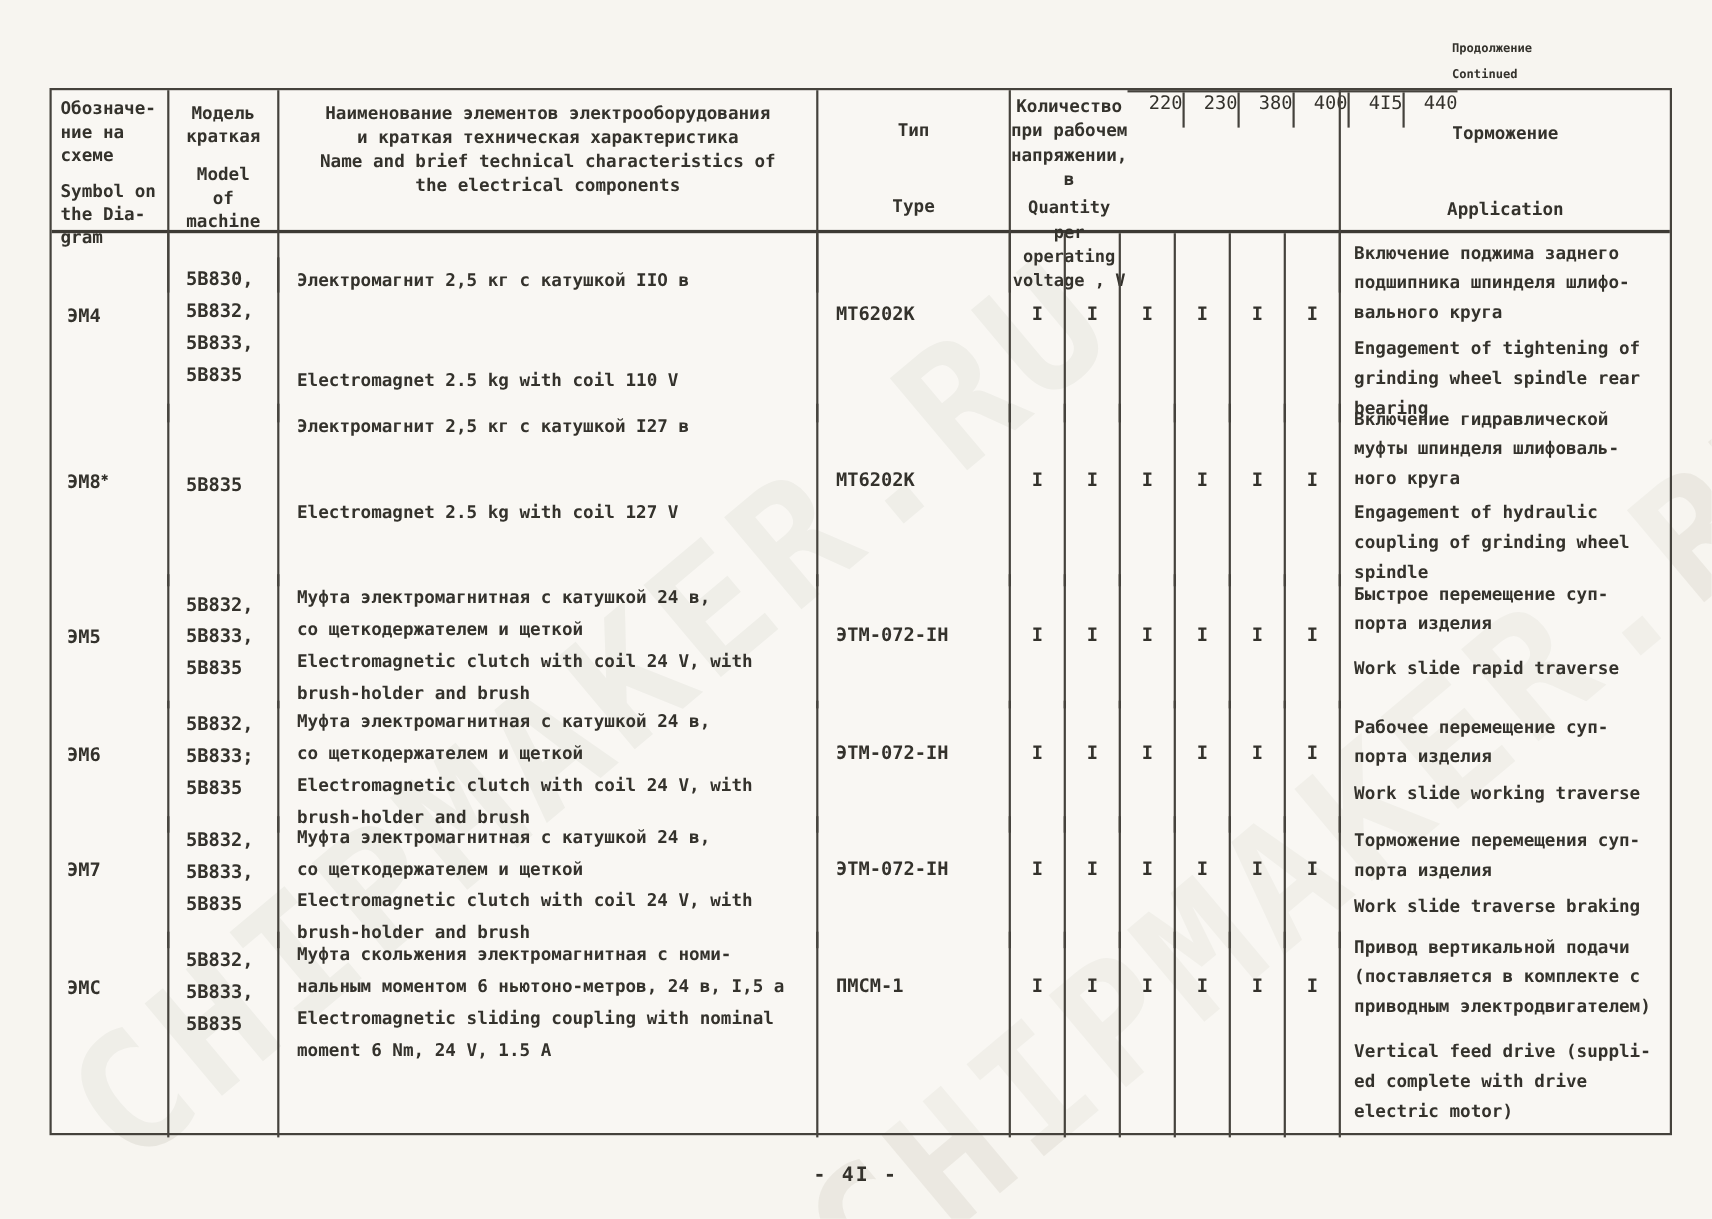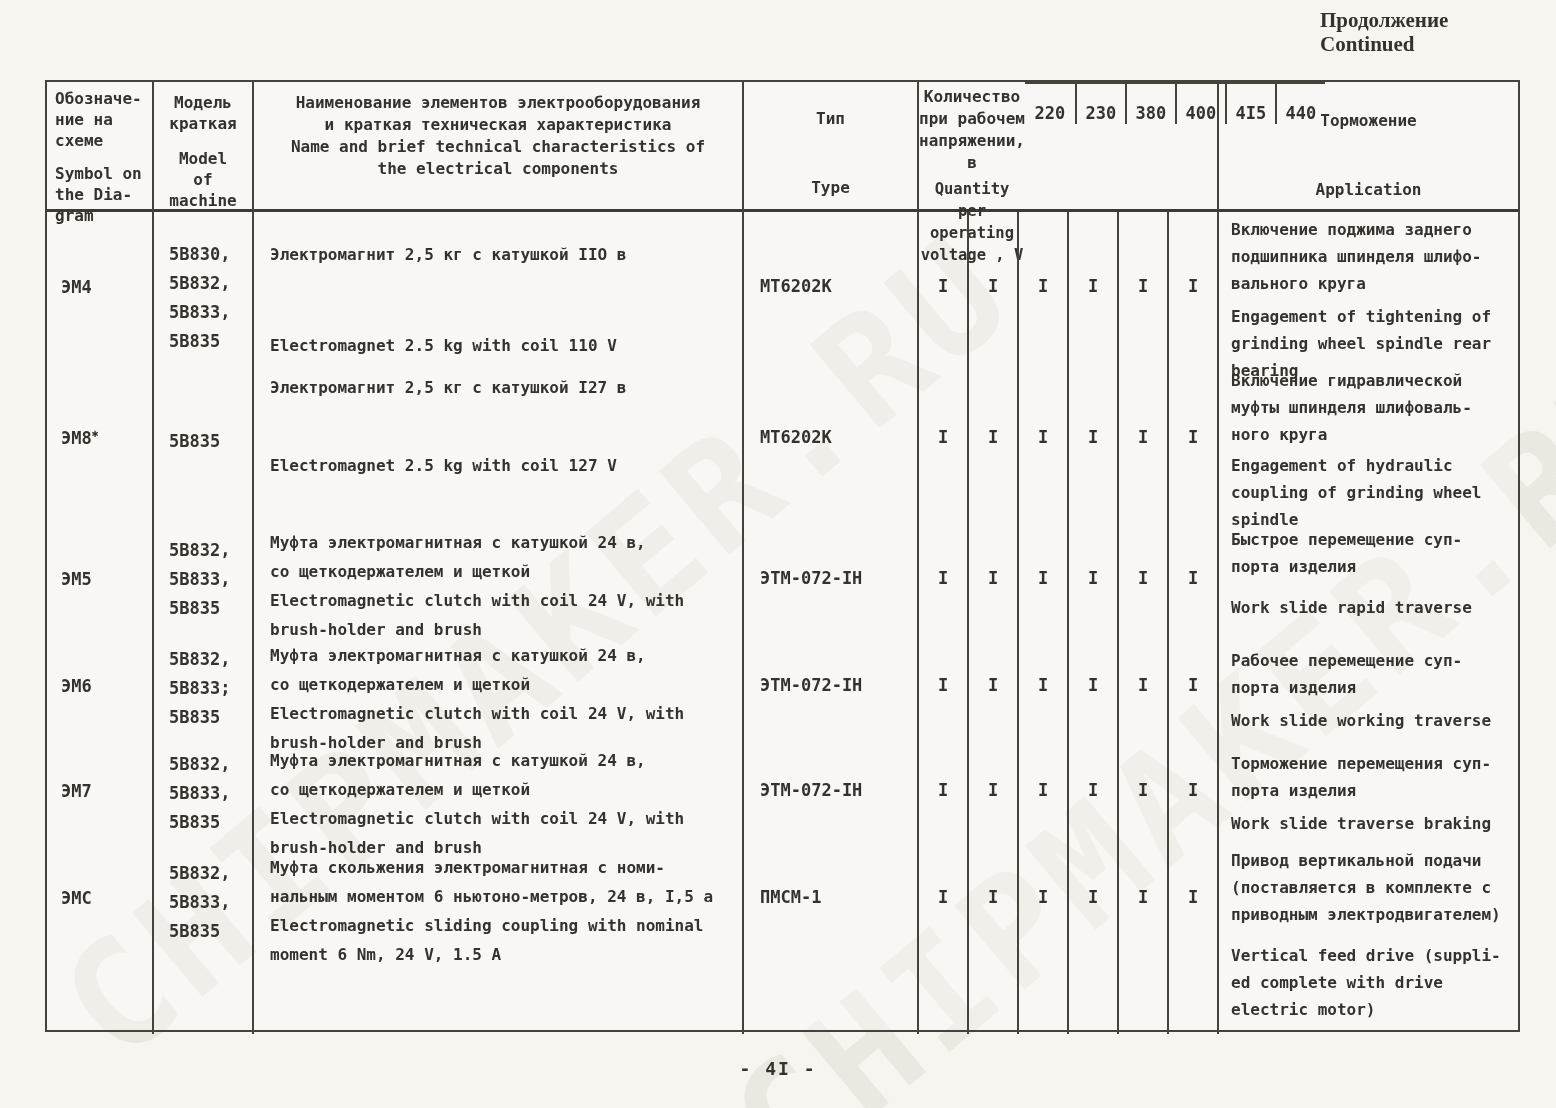--- a/index.html
+++ b/index.html
@@ -19,24 +19,23 @@
     color:rgba(184,178,163,0.22);
     transform:rotate(-40deg);
     transform-origin:0 0;
     white-space:nowrap;
     pointer-events:none;
     user-select:none;
   }
   .wm2{color:rgba(184,178,163,0.18);}
   
   .continued{
-    position:absolute;top:8px;left:1320px;
-    font-size:21px;font-weight:700;line-height:24px;
+    position:absolute;top:32px;left:1320px;
+    font-size:11px;font-weight:700;line-height:24px;
     white-space:pre-line;
-    font-family:Liberation Serif, serif;
   }
   
   .pagenum{
     position:absolute;top:1058px;left:0;right:0;
     text-align:center;font-size:18px;font-weight:700;letter-spacing:2px;
   }
   
   .dtable{
     position:absolute;left:45px;top:80px;width:1475px;height:952px;
     border:2px solid #45423c;
@@ -60,21 +59,21 @@
   .h-name .en{}
   .h-type{text-align:center;padding-top:26px;}
   .h-type .en{margin-top:48px;text-align:center;}
   .h-qty{display:flex;flex-direction:row;}
   .qty-label{flex:1;text-align:center;padding-top:4px;line-height:22px;}
   .qty-label .en{margin-top:4px;font-size:15.5px;}
   .volt-row{
     height:34px;display:grid;grid-template-columns:repeat(6,50px);
     border-top:2px solid #45423c;box-sizing:border-box;
   }
-  .volt{border-left:2px solid #45423c;box-sizing:border-box;text-align:center;font-size:17px;font-weight:700;padding-top:19px;}
+  .volt{border-left:2px solid #45423c;box-sizing:border-box;text-align:right;font-size:17px;font-weight:400;padding-top:0;}
   .volt:first-child{border-left:none;}
   .h-app{text-align:center;padding-top:28px;}
   .h-app .en{margin-top:48px;}
   .pre{white-space:pre-line;}
   
   .tbody{position:relative;}
   .trow{
     display:grid;
     grid-template-columns:105px 100px 490px 175px repeat(6,50px) minmax(0,1fr);
     box-sizing:border-box;

